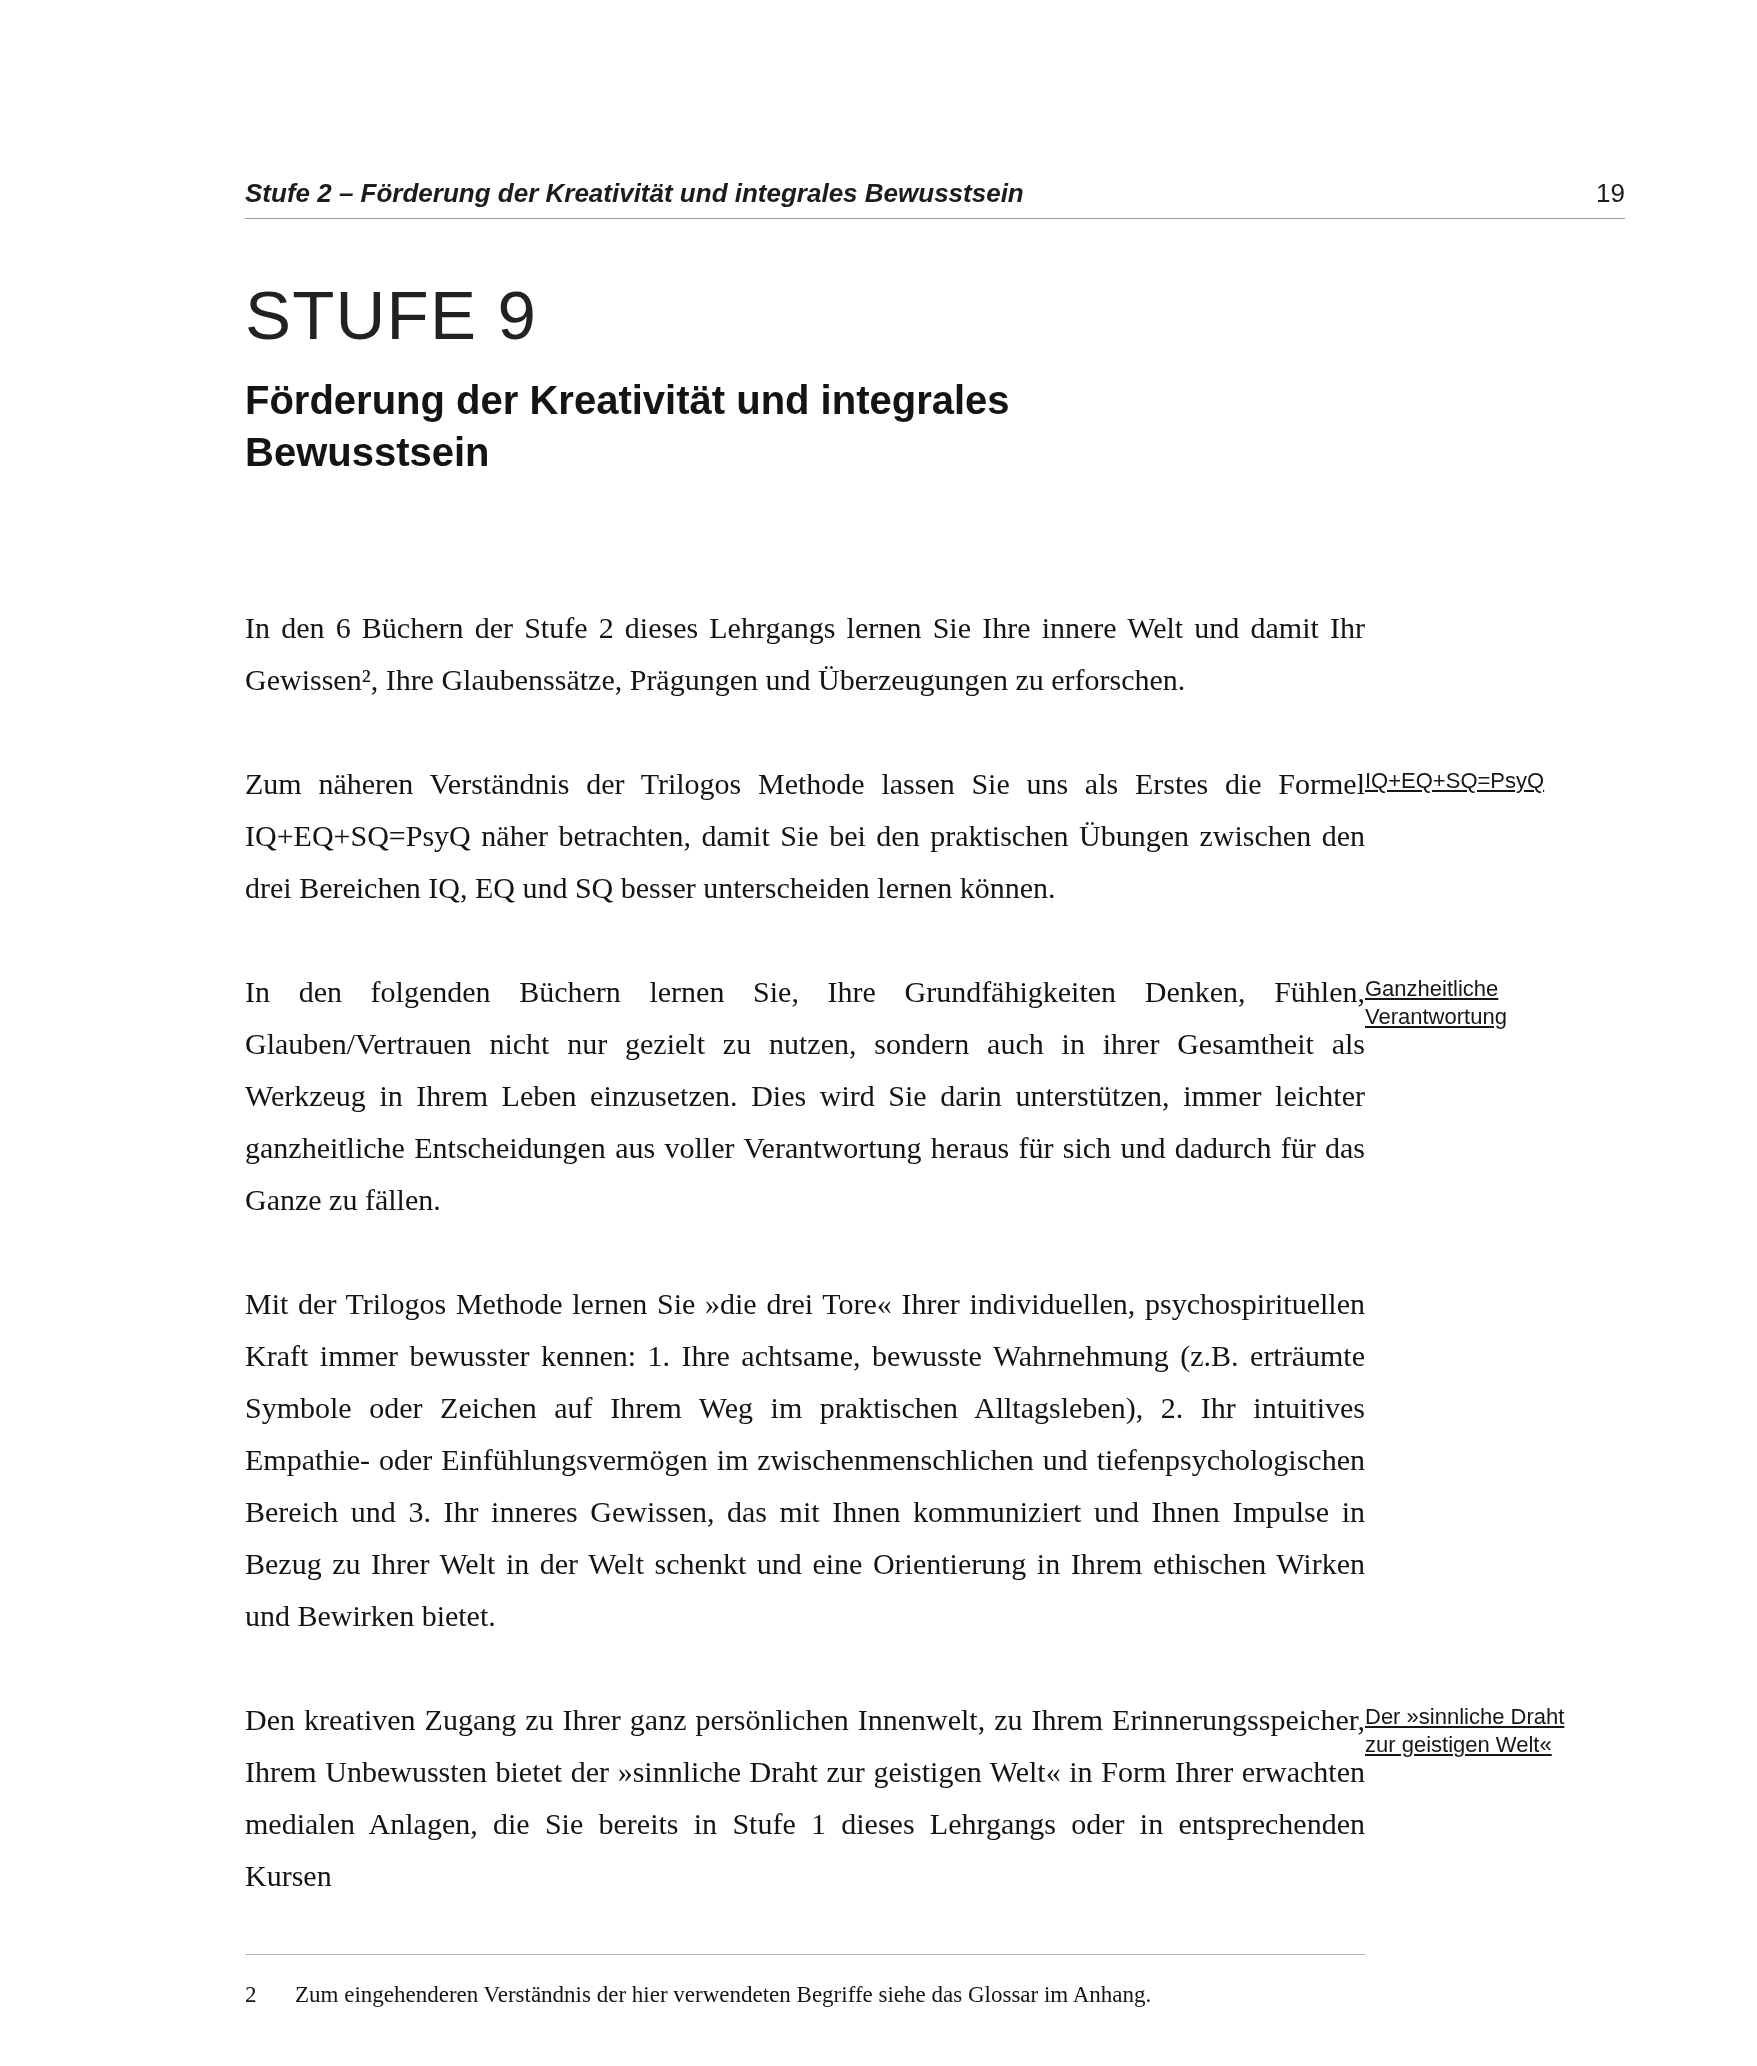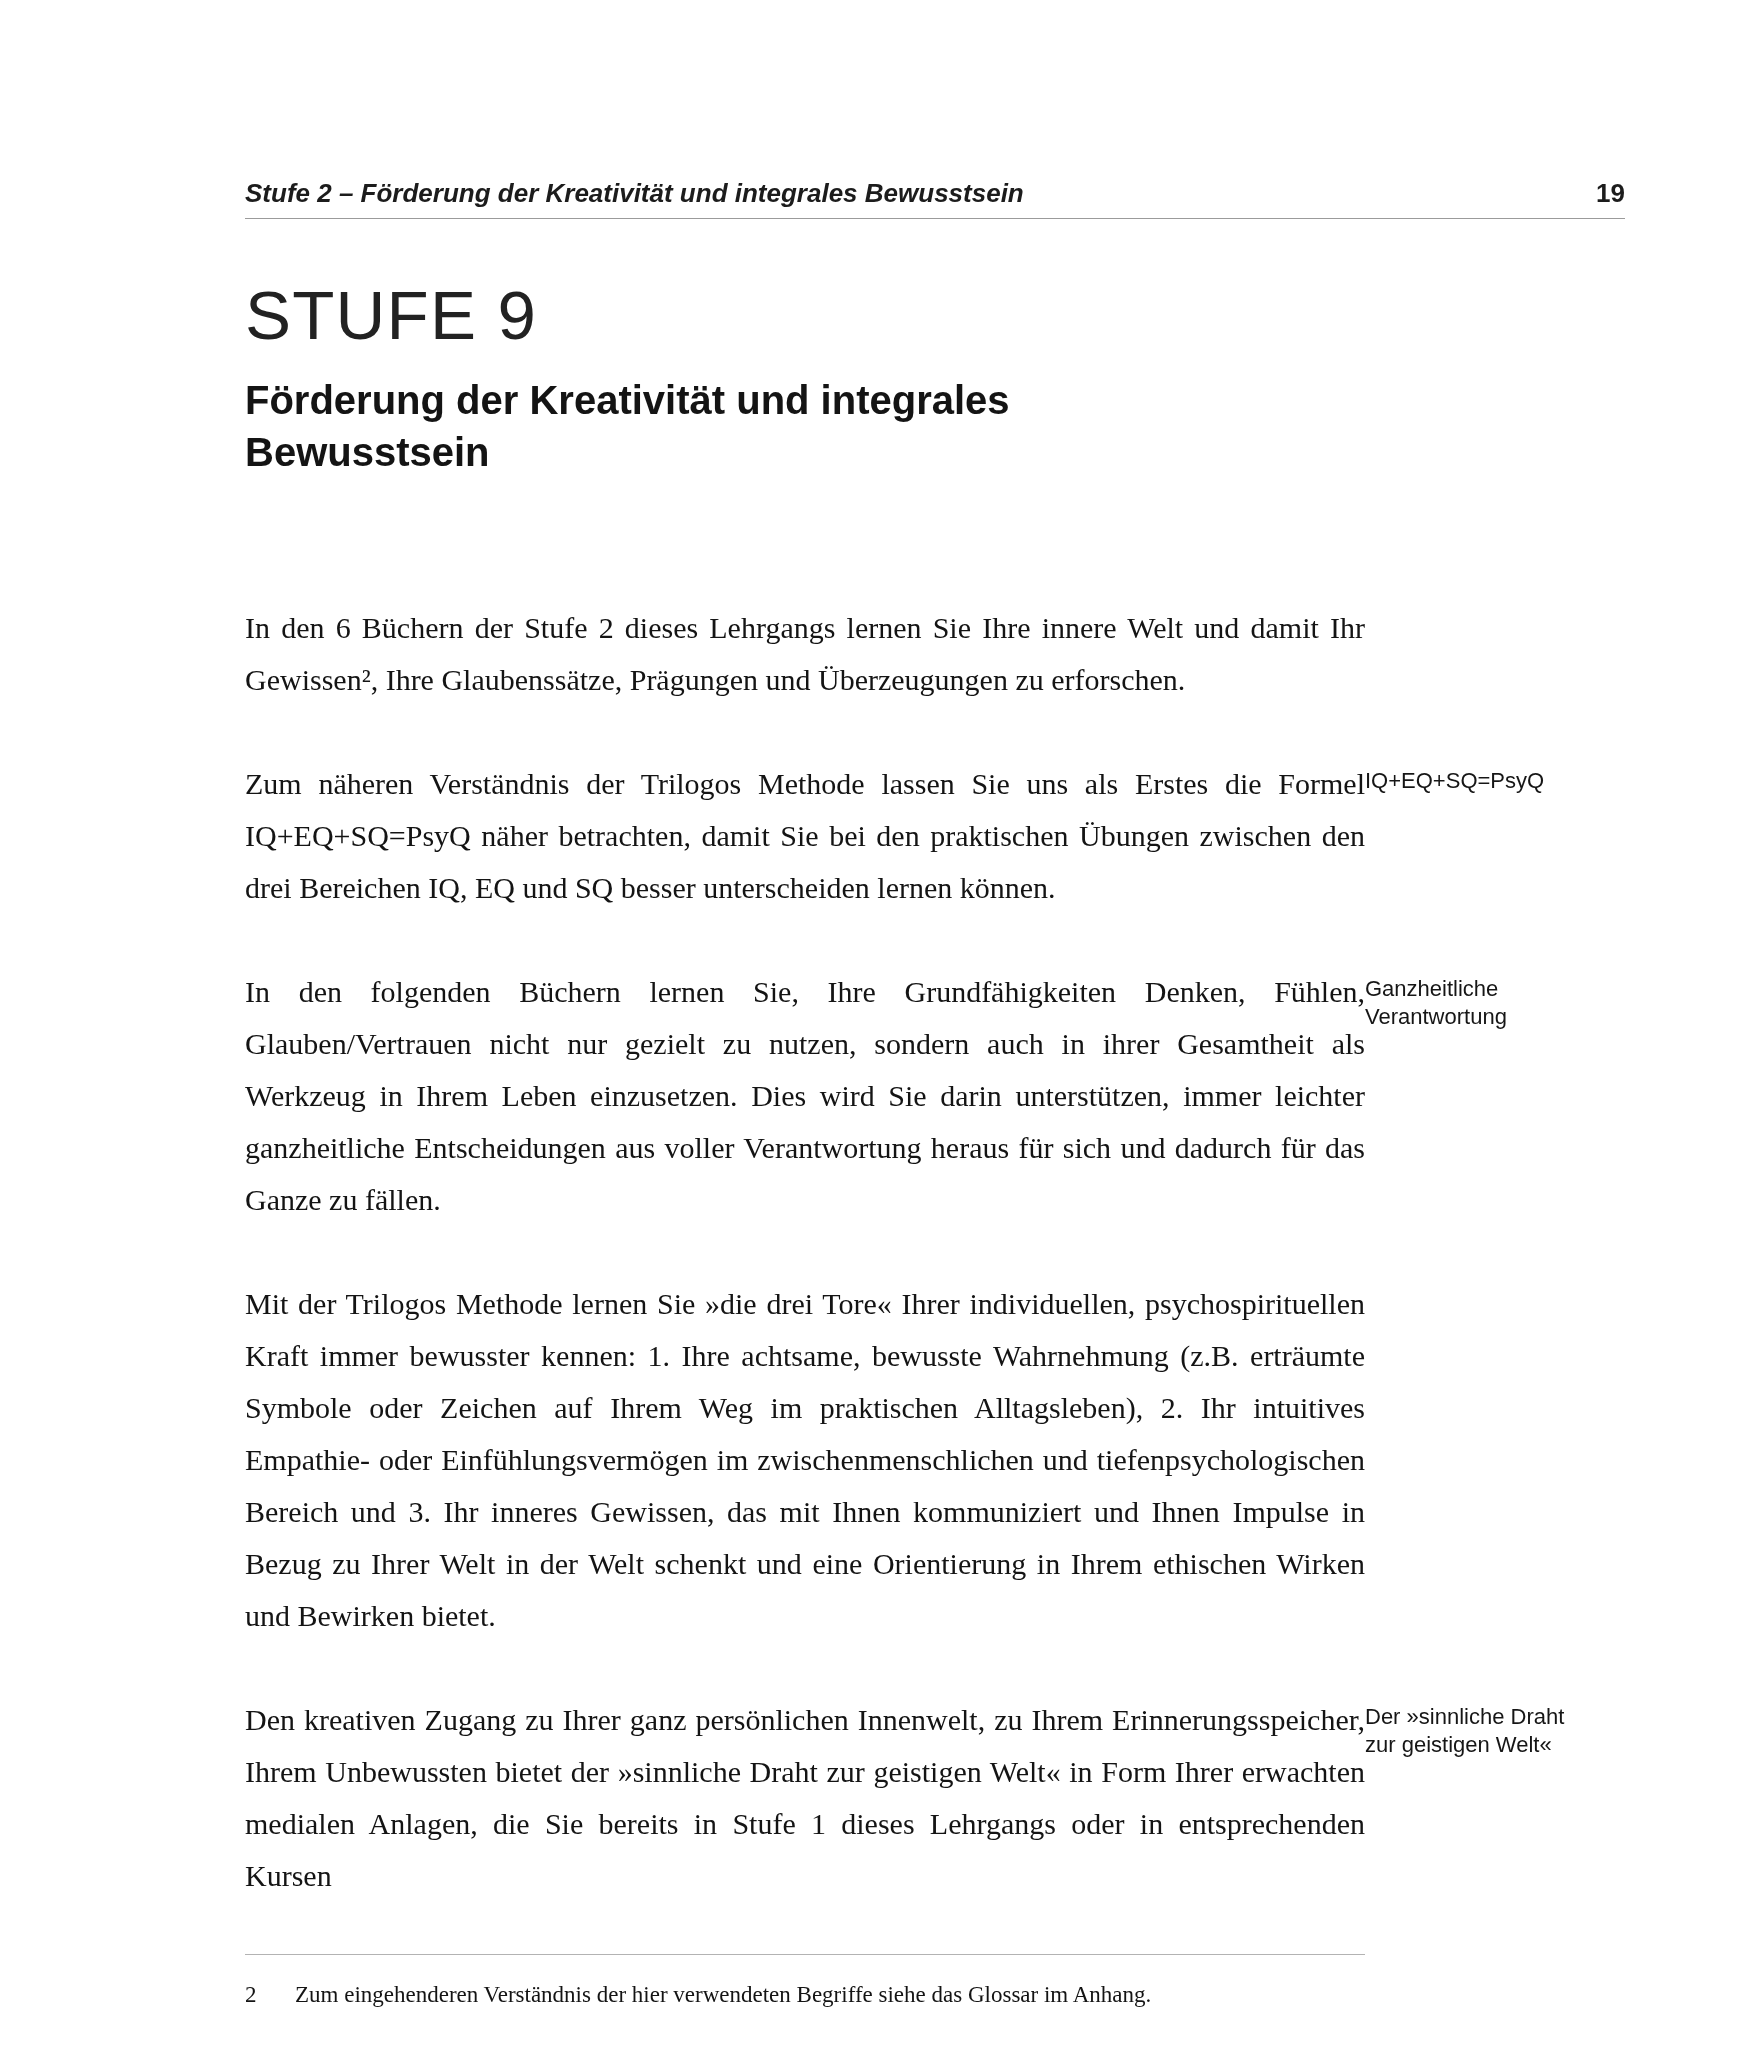--- a/index.html
+++ b/index.html
@@ -40,21 +40,21 @@
     font-weight: 700;
     font-size: 26px;
     color: #1c1c1c;
     display: inline-block;
   }
   .page-number {
     position: absolute;
     right: 0;
     top: 0;
     font-family: "Liberation Sans", sans-serif;
-    font-weight: 700;
+    font-weight: 400;
     font-size: 26px;
     color: #1c1c1c;
   }
 
   
   .chapter-title {
     margin: 62px 0 0 0;
     font-family: "Liberation Sans", sans-serif;
     font-weight: 400;
     font-size: 69px;
@@ -93,20 +93,21 @@
     color: #141414;
   }
   .note {
     width: 217px;
     flex: 0 0 217px;
     padding-top: 9px;
     font-family: "Liberation Sans", sans-serif;
     font-size: 22px;
     line-height: 28px;
     color: #161616;
+    text-decoration: underline;
   }
 
   
   .footnote-block {
     width: 1120px;
   }
   .footnote-rule {
     border: none;
     border-top: 1.2px solid #b3b3b3;
     margin: 0;

